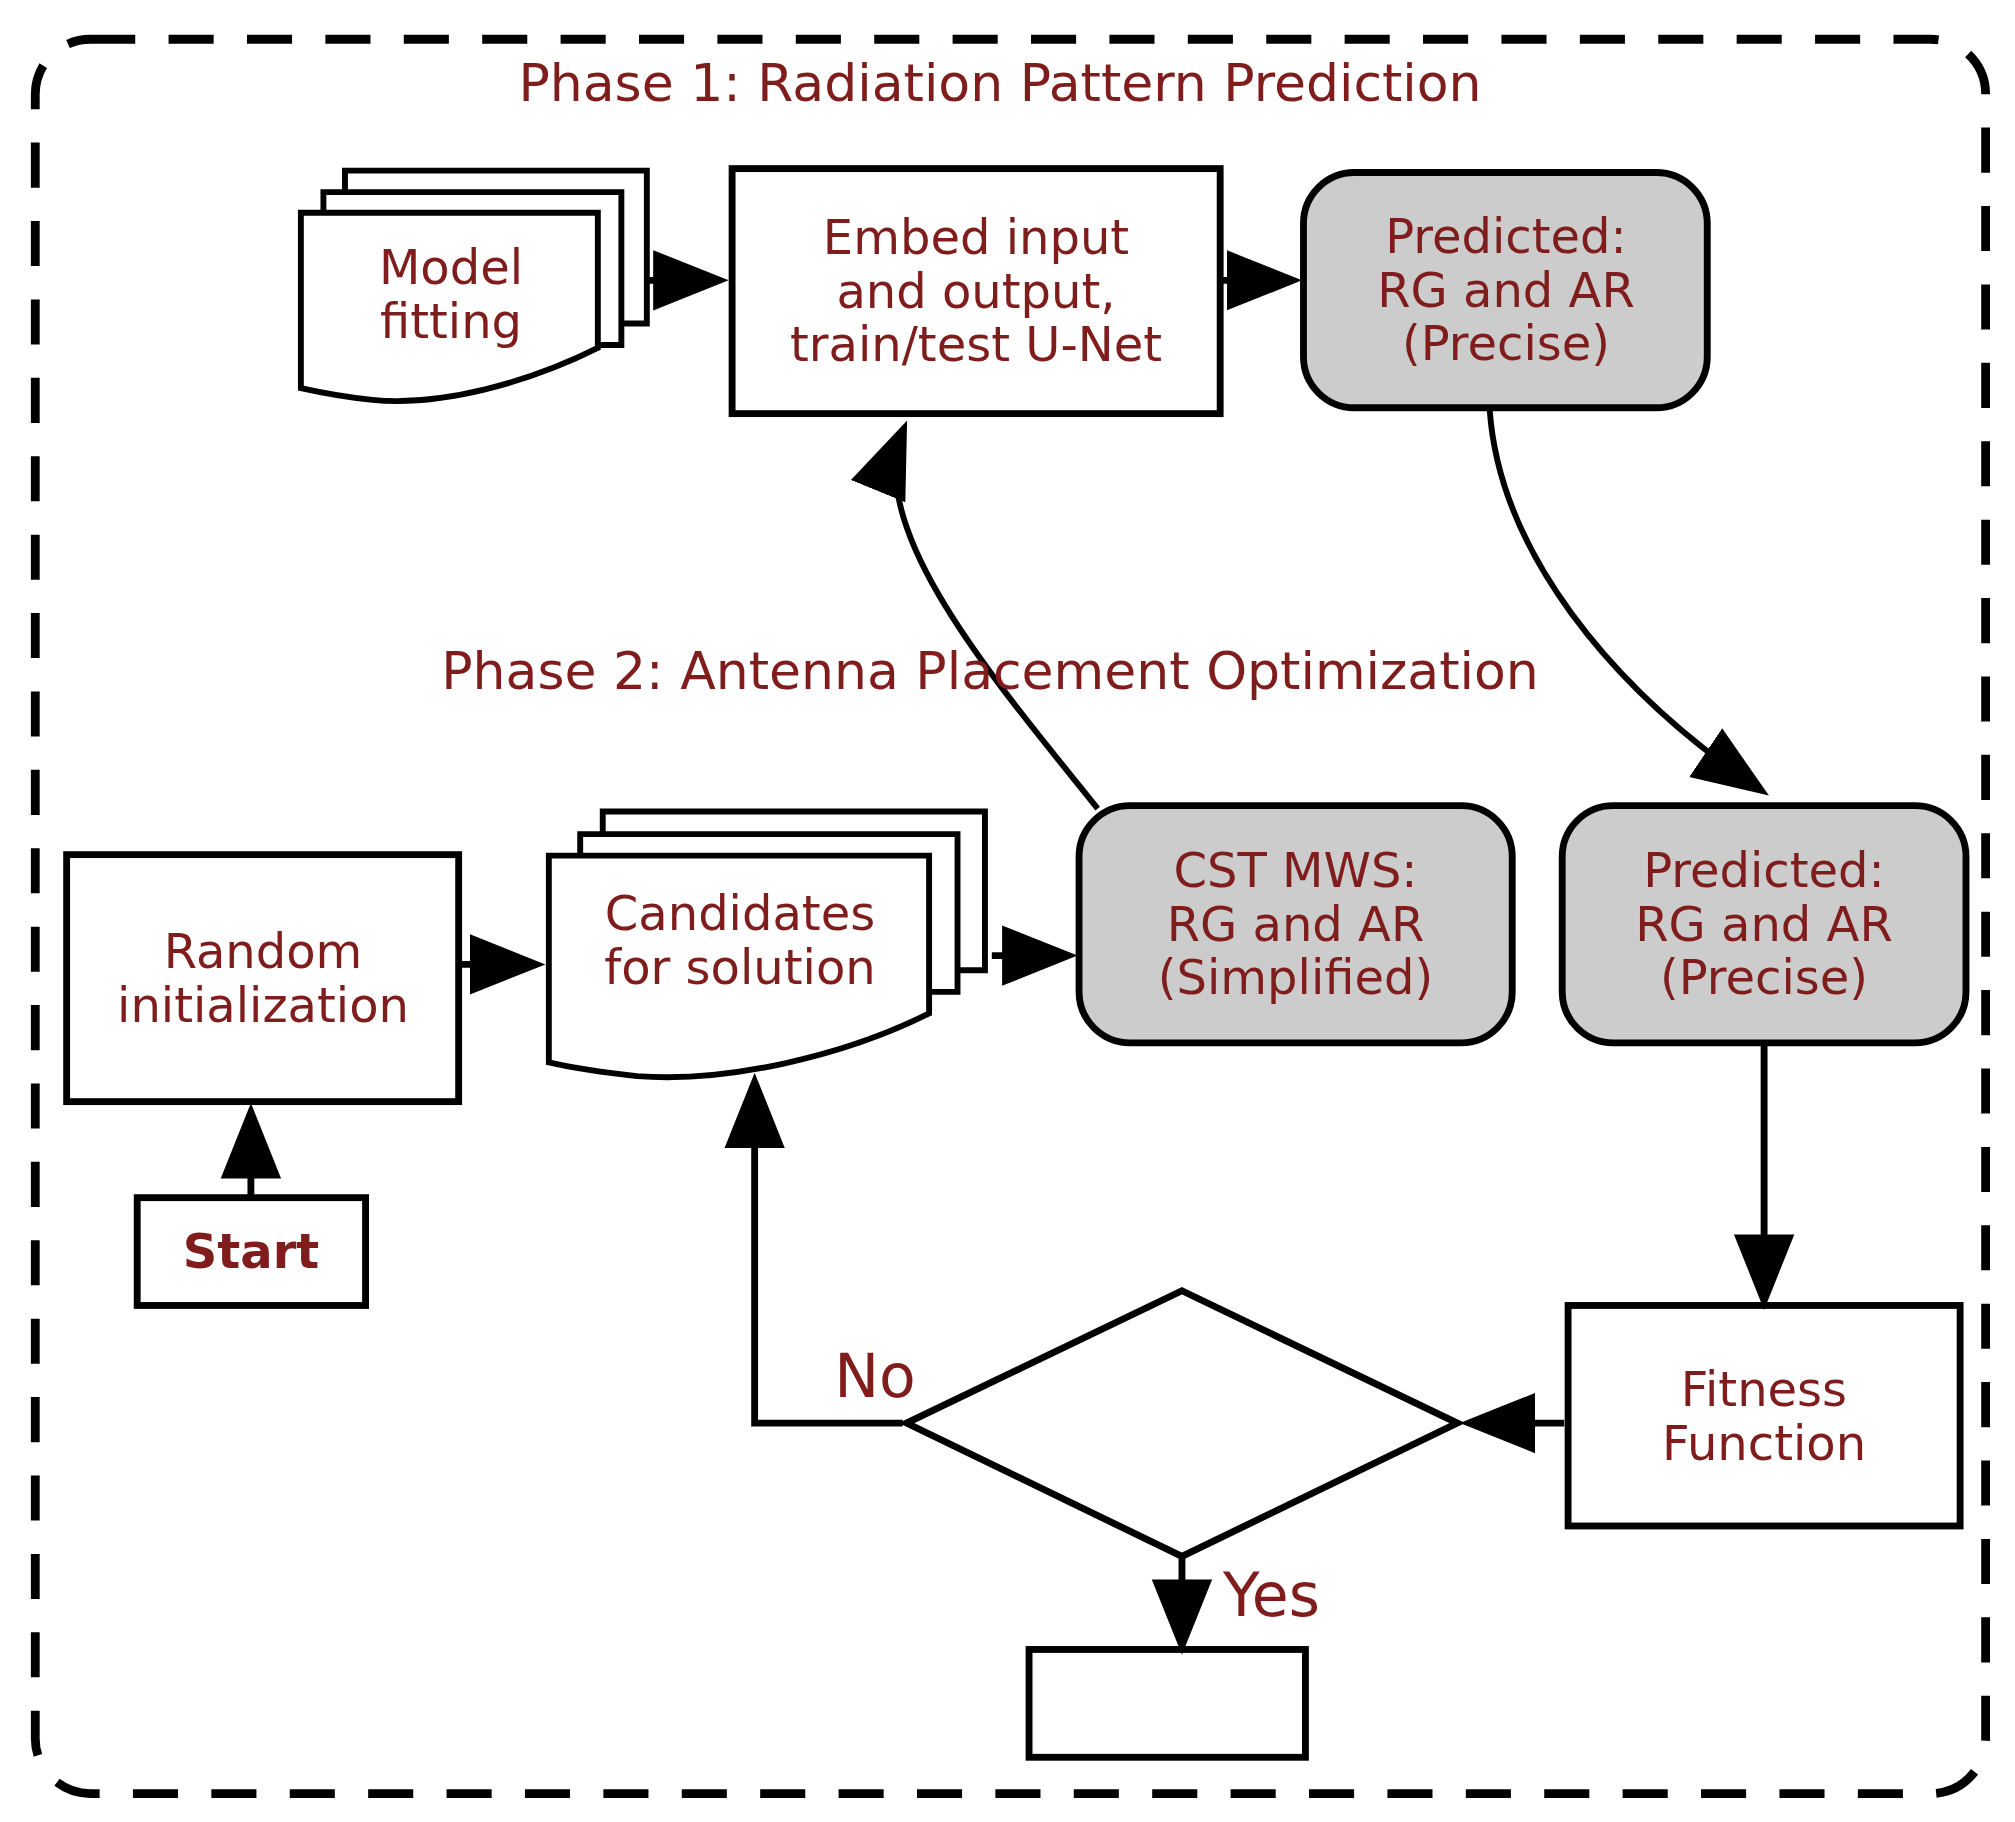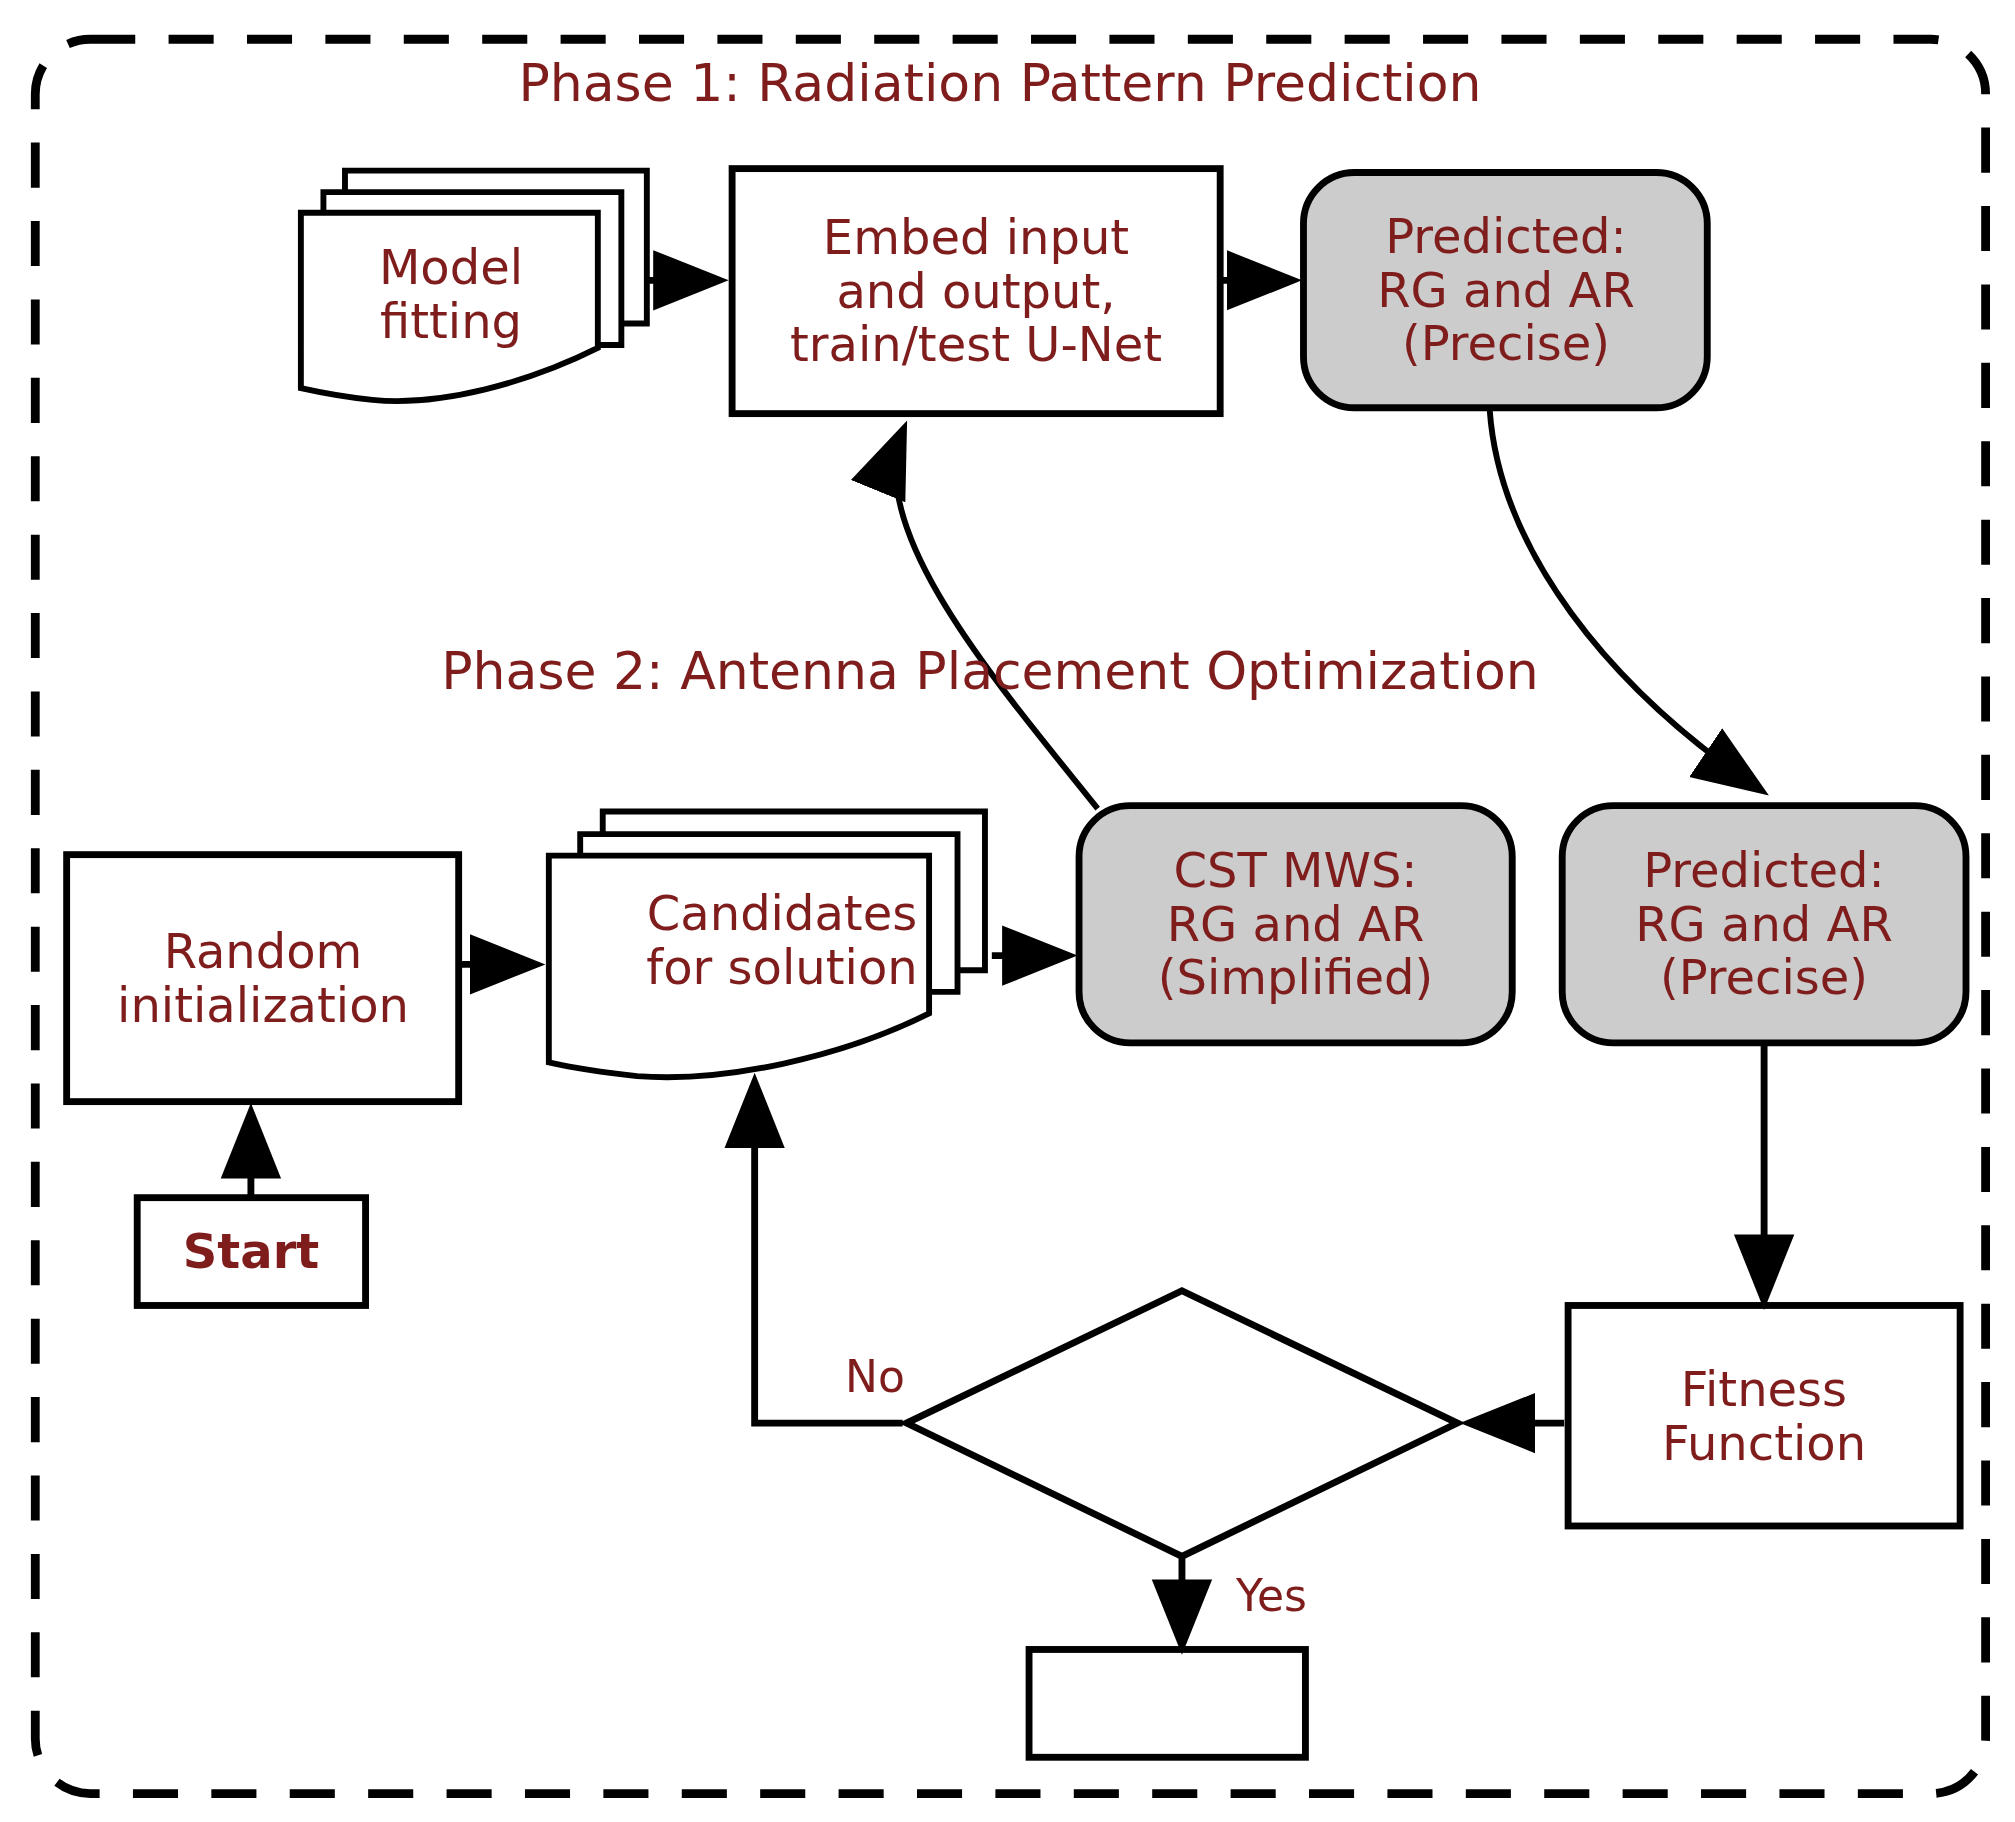--- a/index.html
+++ b/index.html
@@ -36,21 +36,21 @@
     pointer-events: none;
   }
   .phase-title {
     font-size: 52px;
     letter-spacing: 0px;
   }
   .node-text {
     font-size: 48px;
   }
   .edge-text {
-    font-size: 44px;
+    font-size: 60px;
   }
 </style>
 </head>
 <body>
 
 <div id="stage">
 
   <svg id="vec" viewBox="0 0 2056 1859">
     <defs>
       <marker id="ah" markerWidth="14" markerHeight="14" refX="9.5" refY="5" orient="auto" markerUnits="strokeWidth">
@@ -136,21 +136,21 @@
 
   <div class="lbl node-text" style="left:1304px; top:173px; width:404px; height:235px;">Predicted:
 RG and AR
 (Precise)</div>
 
   <div class="lbl node-text" style="left:67px; top:855px; width:392px; height:247px;">Random
 initialization</div>
 
   <div class="lbl node-text" style="left:137px; top:1198px; width:228px; height:108px;font-weight:bold;">Start</div>
 
-  <div class="lbl node-text" style="left:551px; top:867px; width:378px; height:147px;margin-left:42px;">Candidates
+  <div class="lbl node-text" style="left:551px; top:867px; width:378px; height:147px;">Candidates
 for solution</div>
 
   <div class="lbl node-text" style="left:1079px; top:806px; width:433px; height:237px;">CST MWS:
 RG and AR
 (Simplified)</div>
 
   <div class="lbl node-text" style="left:1562px; top:806px; width:404px; height:237px;">Predicted:
 RG and AR
 (Precise)</div>
 

